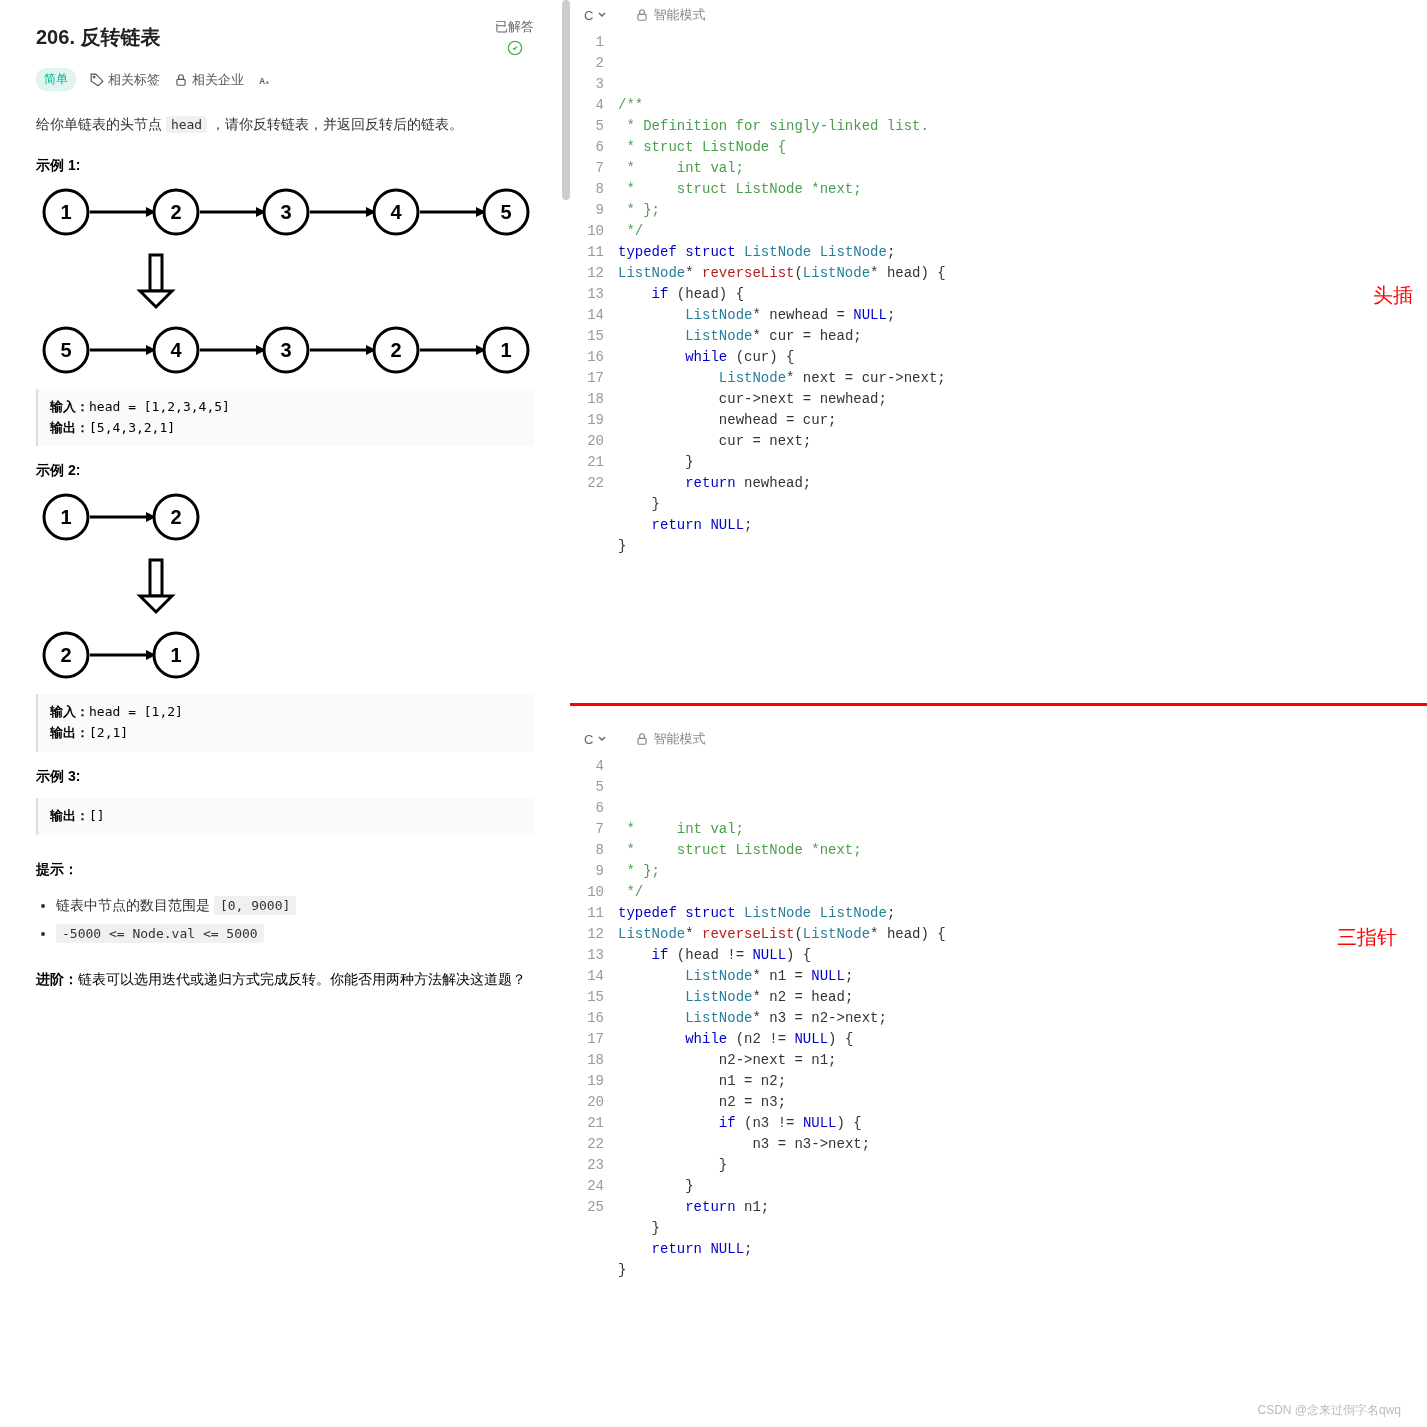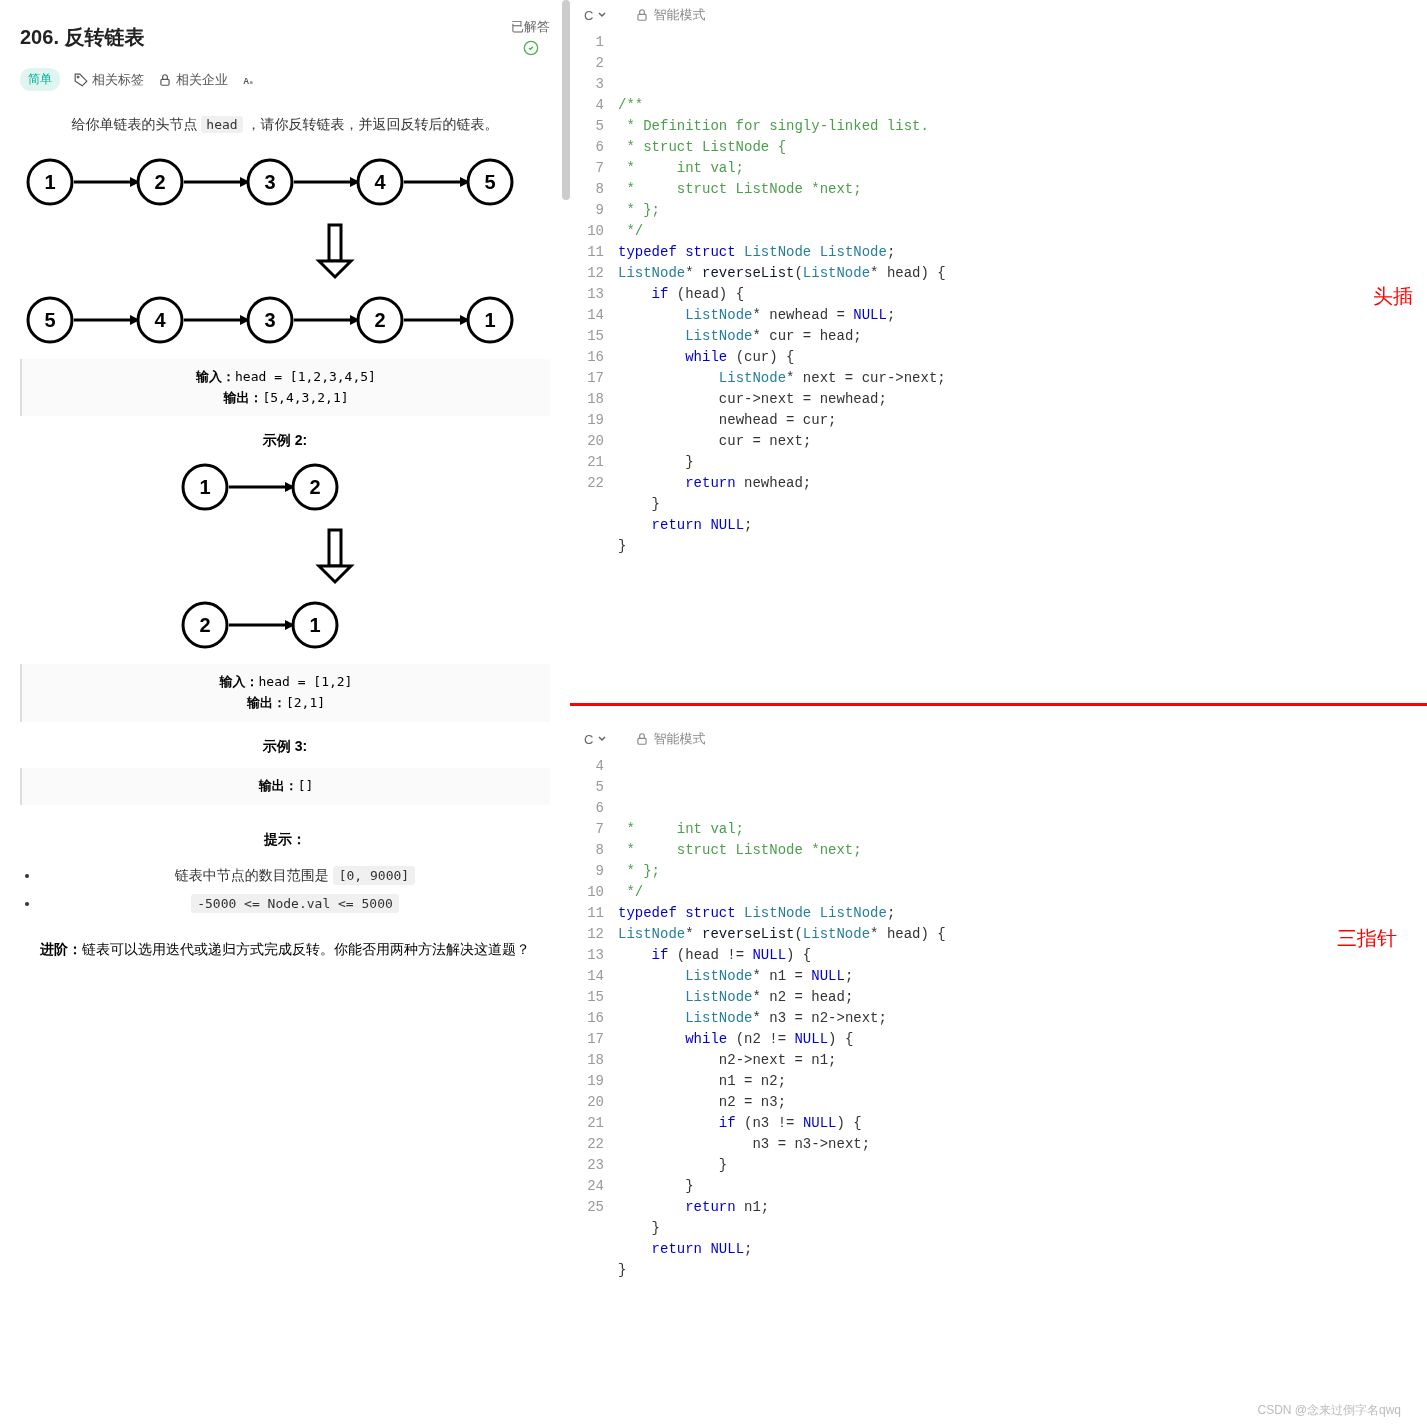--- a/index.html
+++ b/index.html
@@ -1,18 +1,18 @@
 <!DOCTYPE html>
 <html><head>
 <meta charset="utf-8">
 <style>
 * { margin: 0; padding: 0; box-sizing: border-box; }
 body { font-family: -apple-system, BlinkMacSystemFont, "Segoe UI", sans-serif; background: #fff; width: 1427px; height: 1427px; overflow: hidden; transform-origin: top left; }
 .container { display: flex; width: 100%; height: 100%; }
-.left-panel { width: 570px; padding: 18px 20px; overflow-y: auto; position: relative; text-align: center; }
+.left-panel { width: 570px; padding: 18px 36px; overflow-y: auto; position: relative; }
 .right-panel { flex: 1; display: flex; flex-direction: column; }
 .scrollbar { position: absolute; right: 0; top: 0; width: 8px; height: 200px; background: #ccc; border-radius: 4px; }
 
 .title-row { display: flex; align-items: center; justify-content: space-between; margin-bottom: 12px; }
 .title { font-size: 20px; font-weight: 700; color: #222; }
 .solved { font-size: 13px; color: #666; display: flex; align-items: center; gap: 4px; flex-direction: column; }
 .check-icon { width: 16px; height: 16px; color: #4caf50; }
 
 .tags-row { display: flex; gap: 14px; align-items: center; margin-bottom: 22px; }
 .tag-easy { background: #e0f5ef; color: #00af9b; font-size: 12px; padding: 3px 8px; border-radius: 10px; }
@@ -45,25 +45,25 @@
 
 .code-area { flex: 1; display: flex; font-family: Consolas, "Courier New", monospace; font-size: 14px; line-height: 21px; overflow: hidden; position: relative; }
 .gutter { background: #fff; text-align: right; padding: 2px 10px 2px 4px; color: #999; user-select: none; min-width: 44px; }
 .gutter .ln { height: 21px; }
 .code-lines { flex: 1; padding: 2px 4px; white-space: pre; position: relative; }
 .code-lines .line { height: 21px; }
 
 .tok-comment { color: #4b9e4b; }
 .tok-keyword { color: #0000cc; }
 .tok-type { color: #267f99; }
-.tok-func { color: #0f172a; }
+.tok-func { color: #b91c1c; }
 .tok-const { color: #0000cc; }
 .tok-ident { color: #333; }
 
-.annotation { position: absolute; color: #ff0000; font-size: 20px; font-family: Liberation Sans, sans-serif; }
+.annotation { position: absolute; color: #ff0000; font-size: 20px; font-family: Liberation Mono, monospace; }
 .ann1 { top: 256px; right: 14px; }
 .ann2 { top: 174px; right: 30px; }
 
 .watermark { position: absolute; bottom: 8px; right: 26px; font-size: 12px; color: #bbb; }
 
 svg.node-chain circle { fill: #fff; stroke: #000; stroke-width: 3; }
 svg.node-chain text { font-size: 20px; font-weight: 700; text-anchor: middle; dominant-baseline: central; }
 svg.node-chain line { stroke: #000; stroke-width: 3; }
 svg.node-chain polygon { fill: #000; }
 </style>
@@ -110,20 +110,21 @@
             <text x="13" y="18" font-size="10">a</text>
           </svg>
       </span>
     </div>
 
     <div class="desc">
       <span>给你单链表的头节点 </span><code class="code-inline">head</code><span> ，请你反转链表，并返回反转后的链表。</span>
     </div>
 
     <div id="examples-container">
+        <div class="example-header">示例 1:</div>
         <div class="diagram"><svg class="node-chain" width="550" height="50">
             <circle cx="30" cy="25" r="22"></circle>
             <text x="30" y="25">1</text>
             <line x1="54" y1="25" x2="110" y2="25"></line>
             <polygon points="110,20 120,25 110,30"></polygon>
             <circle cx="140" cy="25" r="22"></circle>
             <text x="140" y="25">2</text>
             <line x1="164" y1="25" x2="220" y2="25"></line>
             <polygon points="220,20 230,25 220,30"></polygon>
             <circle cx="250" cy="25" r="22"></circle>

